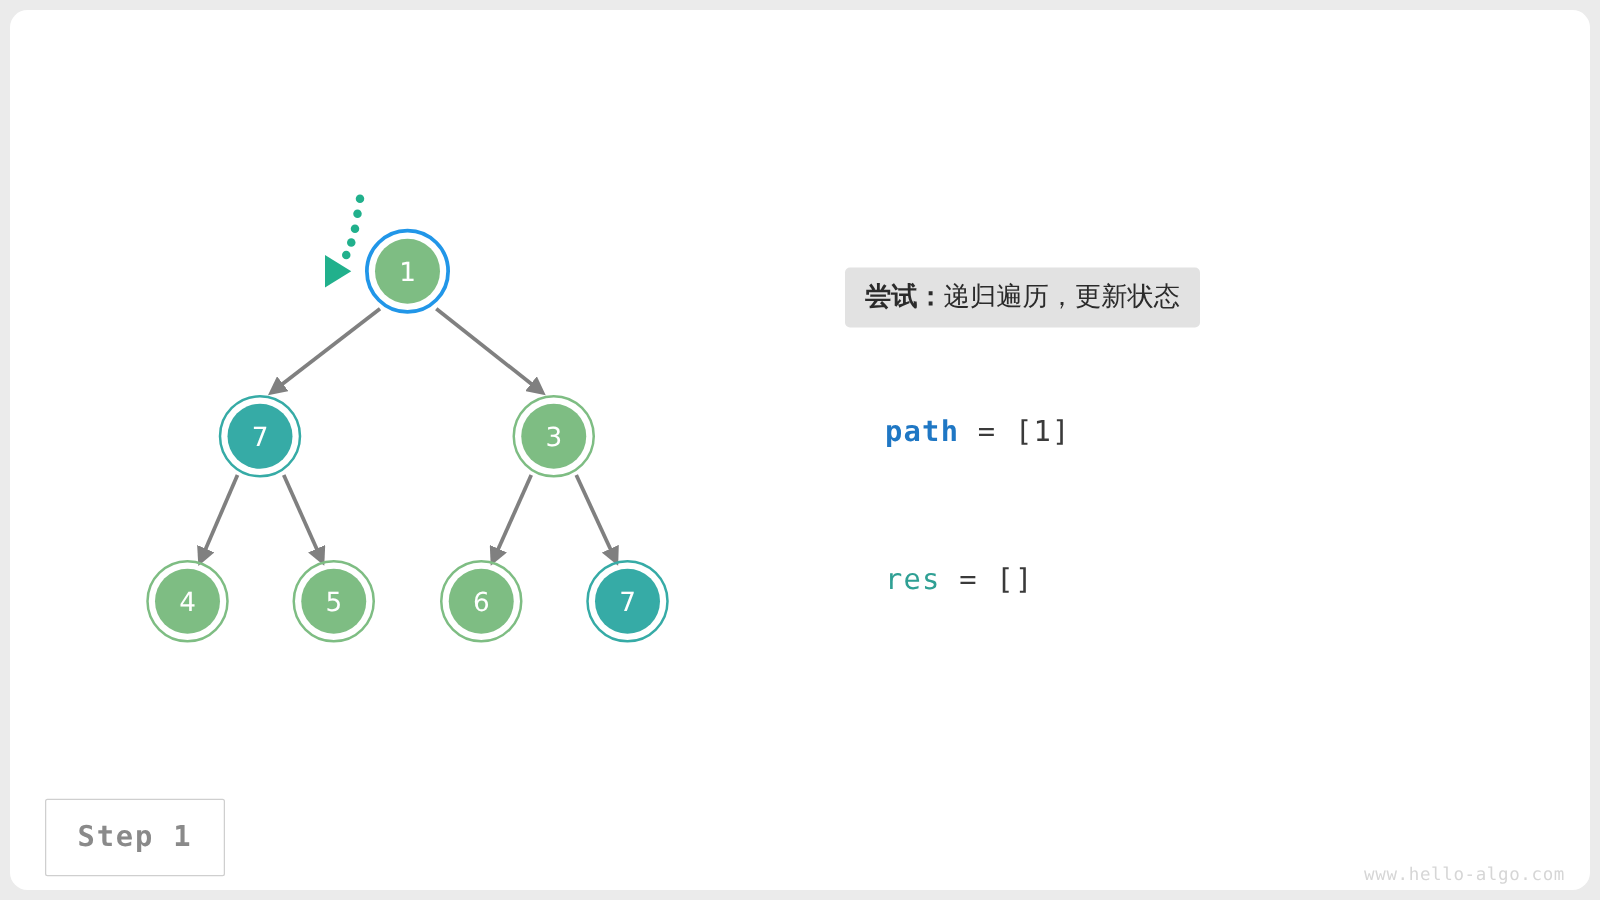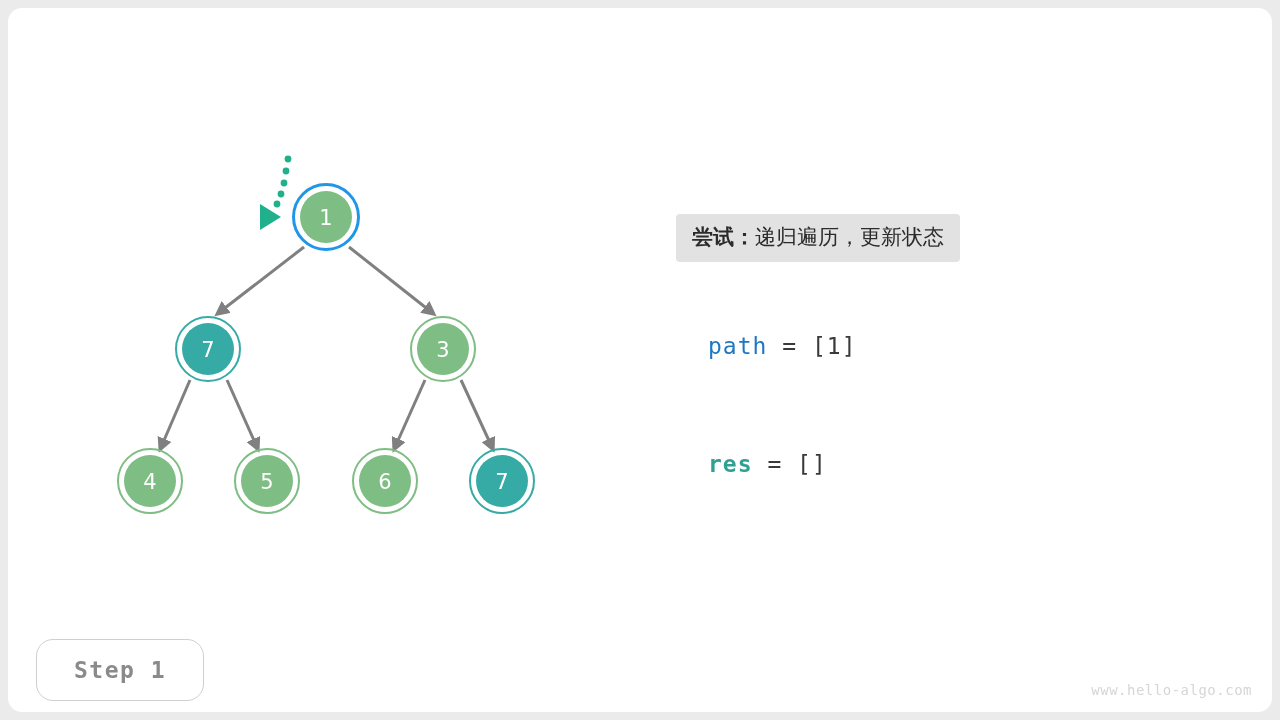--- a/index.html
+++ b/index.html
@@ -77,53 +77,53 @@
     left: 700px;
     top: 325px;
   }
   #res-line {
     position: absolute;
     left: 700px;
     top: 443px;
   }
   .var-path {
     color: #1f77c4;
-    font-weight: normal;
+    font-weight: bold;
     margin-top: 40px;
   }
   .var-res {
     color: #2fa094;
-    font-weight: bold;
+    font-weight: normal;
   }
   
   #step-badge {
     position: absolute;
     left: 28px;
     top: 631px;
-    width: 168px;
+    width: 144px;
     height: 62px;
     border: 1.5px solid #cfcfcf;
-    border-radius: 17px;
+    border-radius: 2px;
     box-sizing: border-box;
     display: flex;
     align-items: center;
     justify-content: center;
   }
   #step-badge span {
     font-family: "DejaVu Sans Mono", "Liberation Mono", monospace;
     font-size: 23px;
     font-weight: bold;
     letter-spacing: 1.5px;
     color: #8a8a8a;
   }
   
   #watermark {
     position: absolute;
     right: 20px;
-    bottom: 14px;
+    bottom: 4px;
     font-family: "DejaVu Sans Mono", "Liberation Mono", monospace;
     font-size: 14px;
     color: #d6d6d6;
     letter-spacing: 0.5px;
   }
 </style>
 </head>
 <body>
 
 <div id="canvas">

